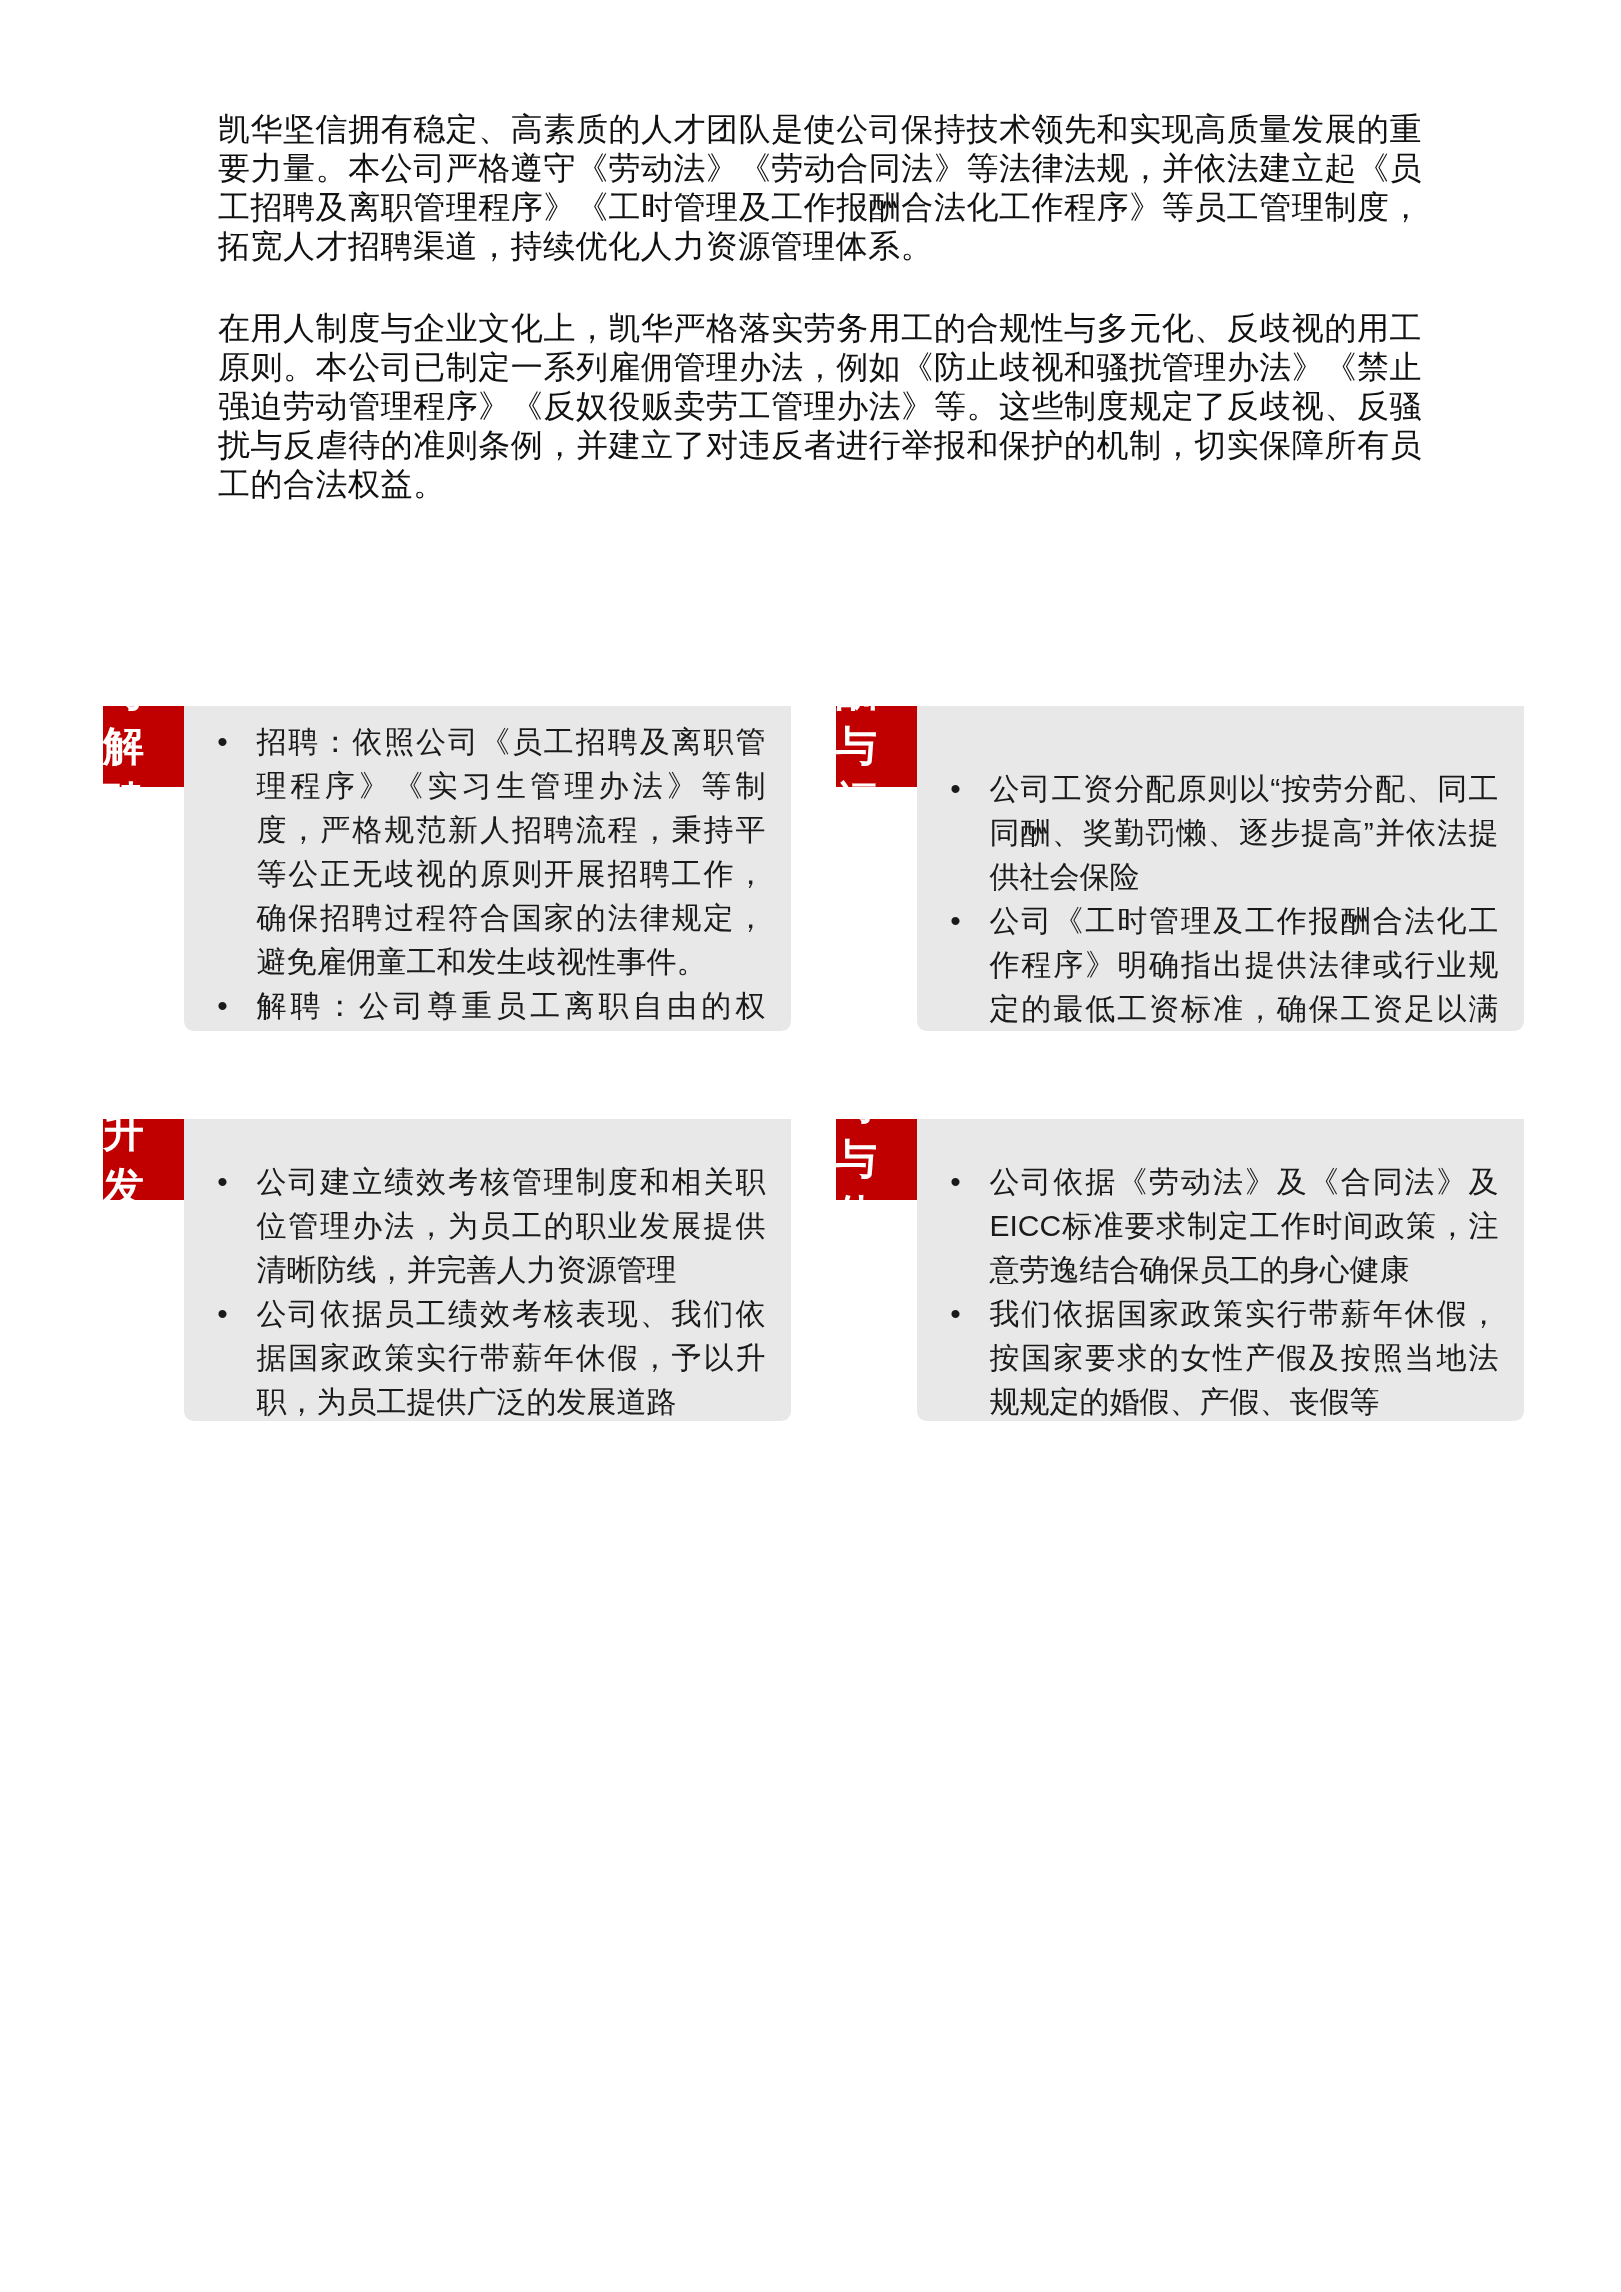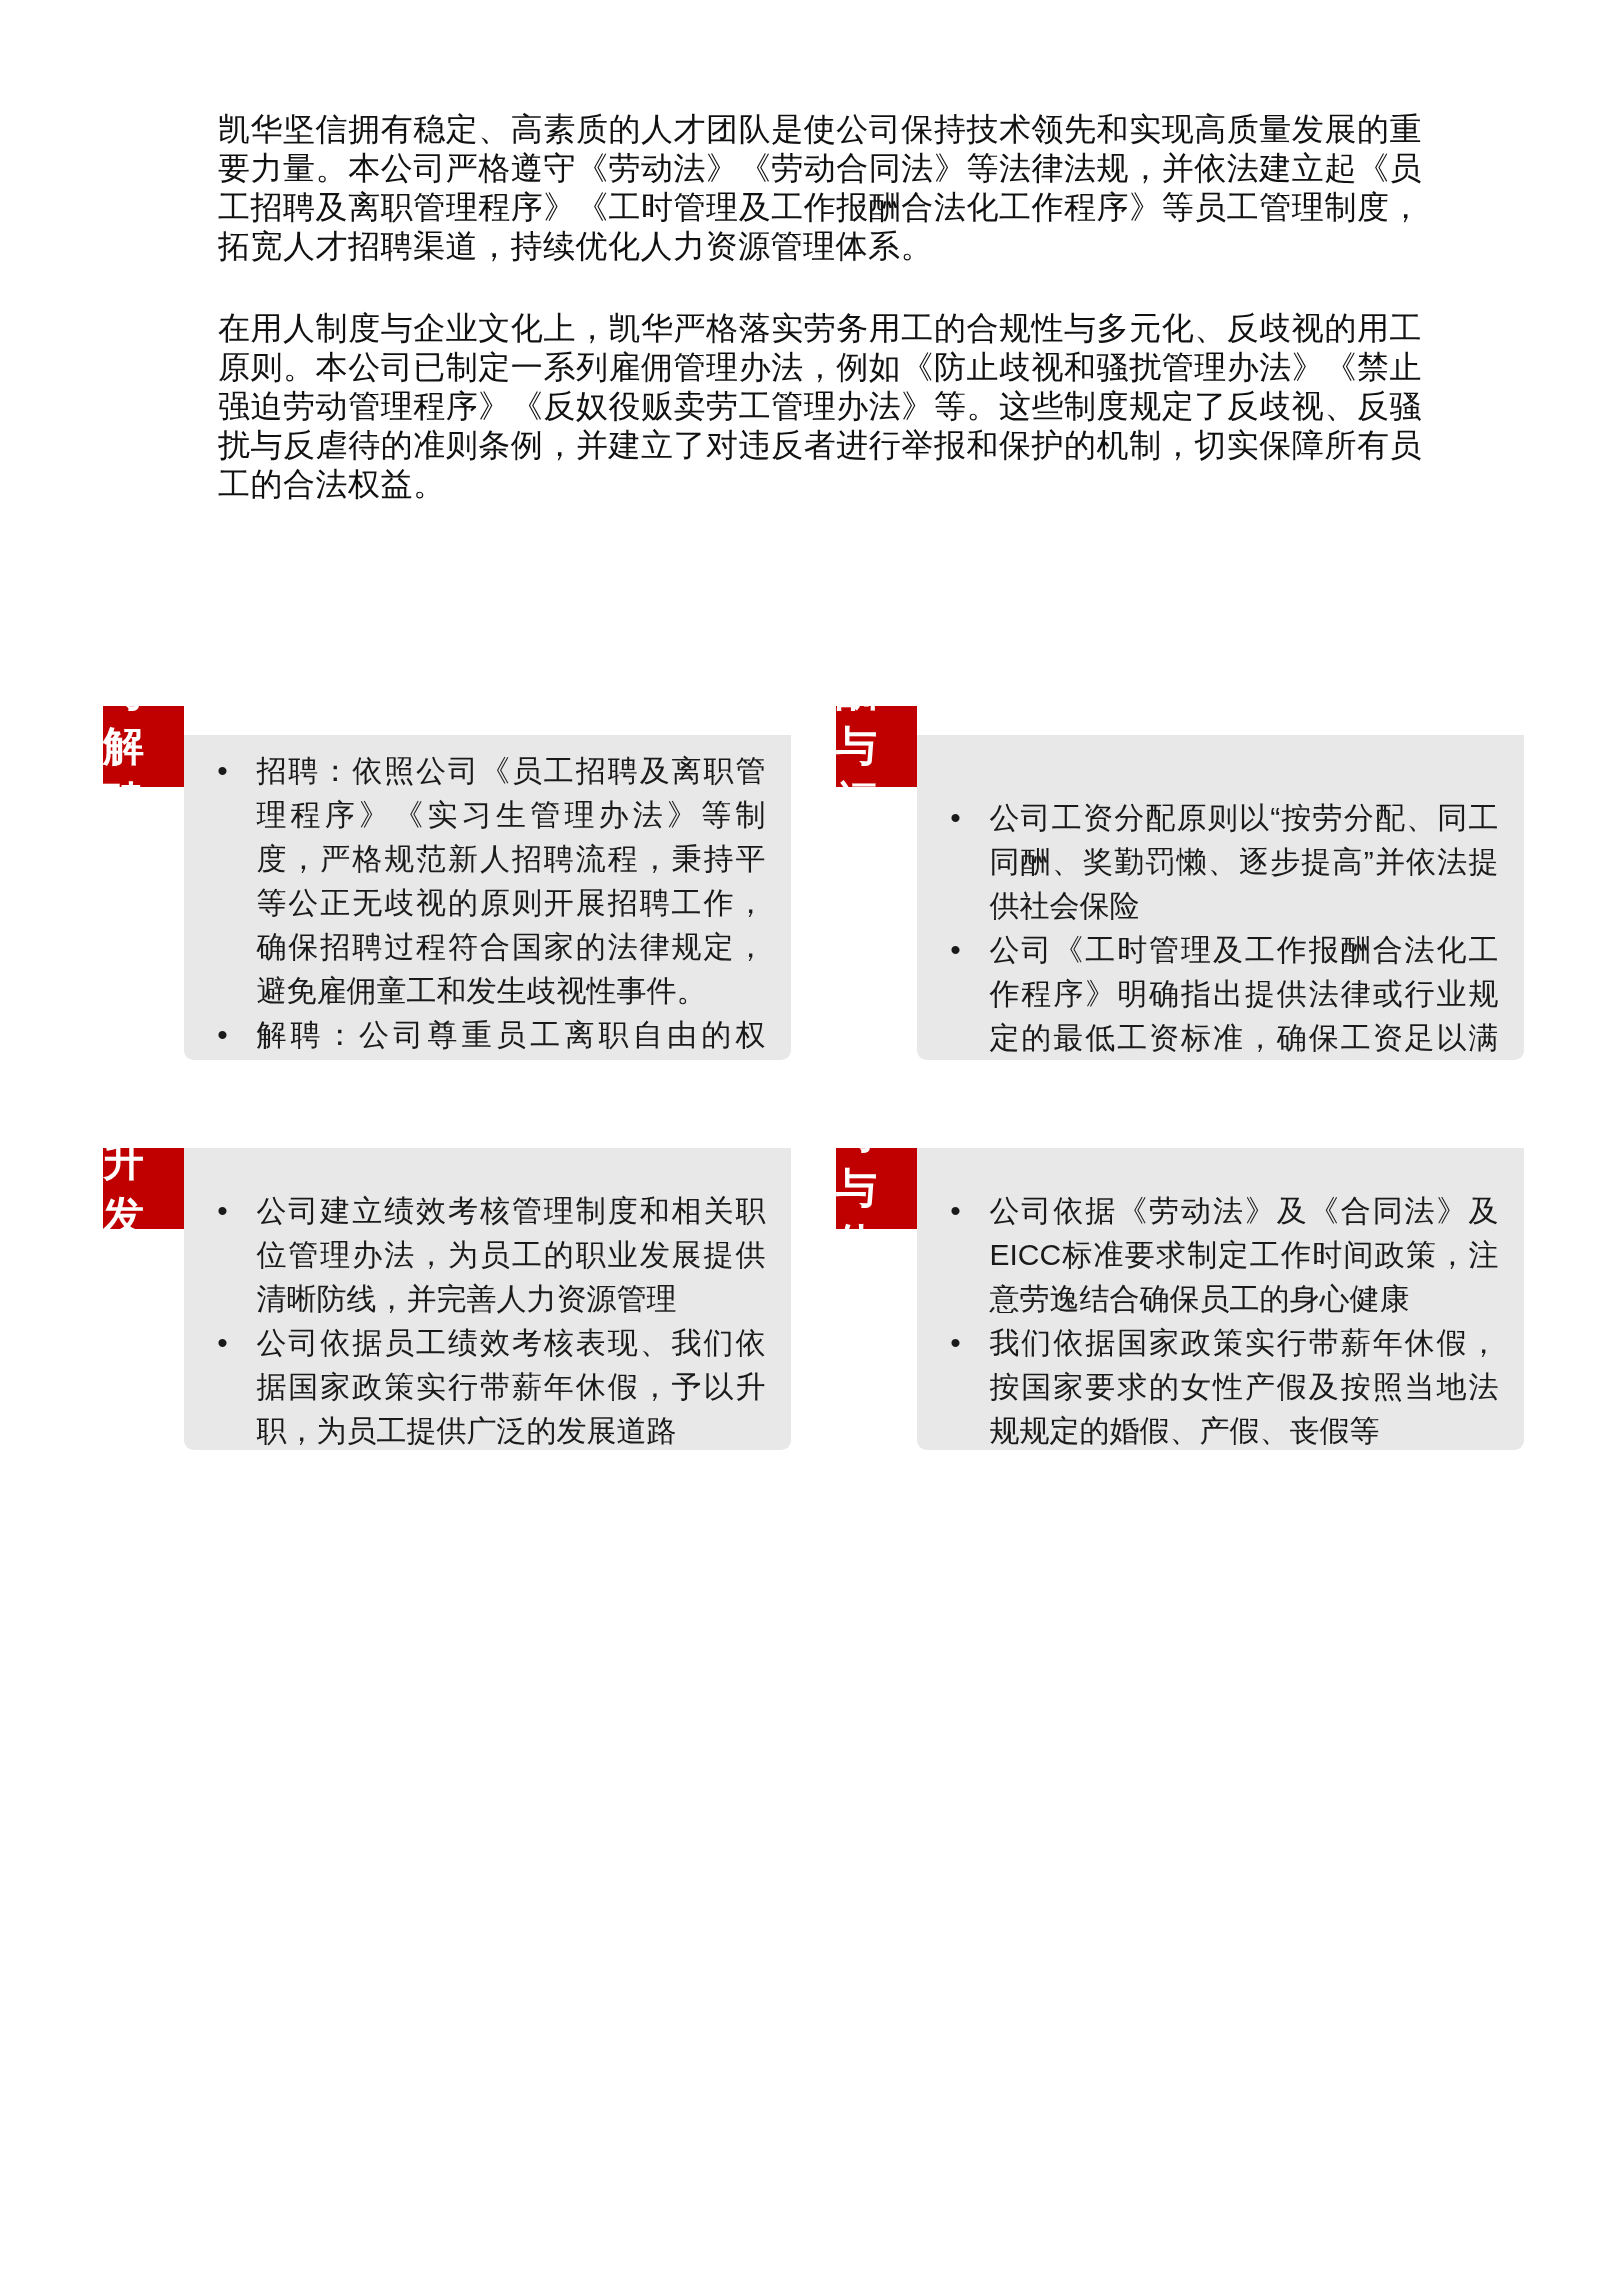--- a/index.html
+++ b/index.html
@@ -41,21 +41,21 @@
   }
   .card-body{
     background:var(--card-bg,#E8E8E8);
     border-radius:0 0 9.8px 9.8px;
     padding:13.7px 25.5px 9.8px 27.4px;
     box-sizing:border-box;
     overflow:hidden;
     font-size:30px;line-height:44px;color:#1a1a1a;
     text-align:justify;text-justify:inter-character;
   }
-  .row1 .card-body{height:325px;margin-top:29px;}
+  .row1 .card-body{height:325px;}
   .row2 .card-body{height:302px;}
   .card-body.pad-lg{padding-top:61px;}
   .card-body.pad-md{padding-top:41px;}
   .card-body ul{margin:0;padding:0;list-style:none;}
   .card-body li{position:relative;padding-left:45px;margin:0;}
   .card-body li::before{
     content:"\2022";
     position:absolute;left:5.9px;top:0;
     font-size:30px;color:#1a1a1a;
   }

